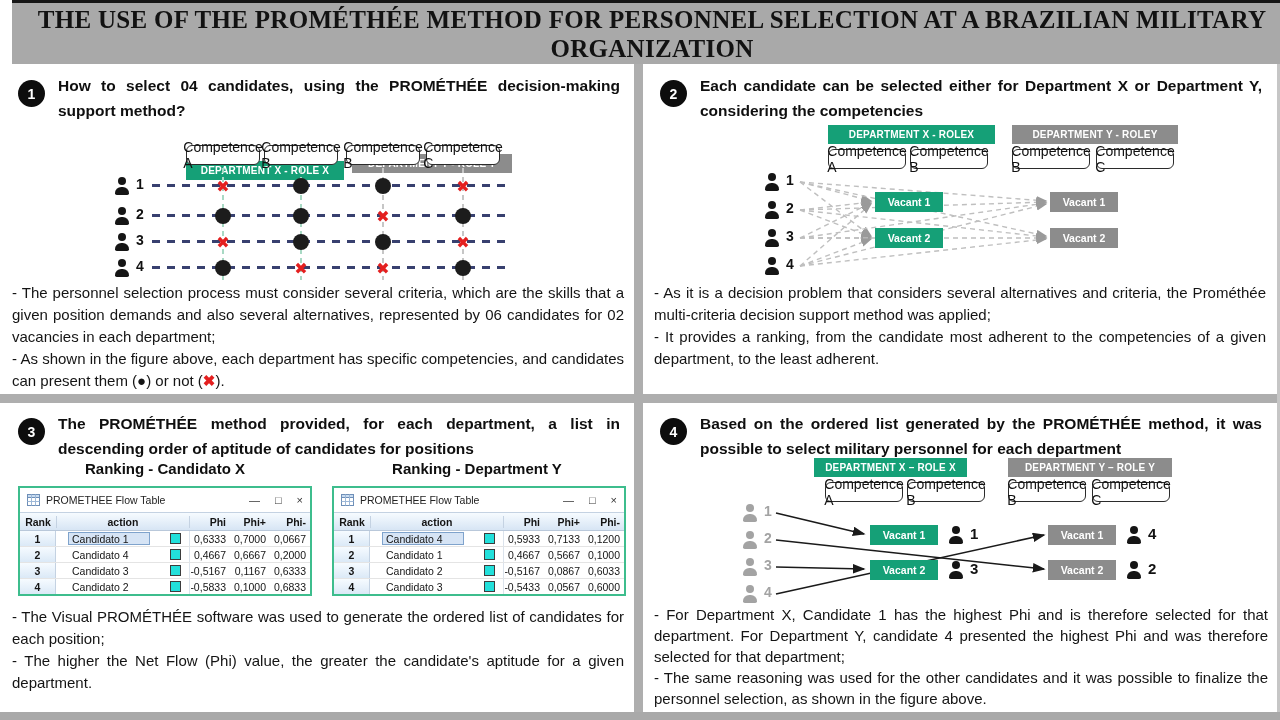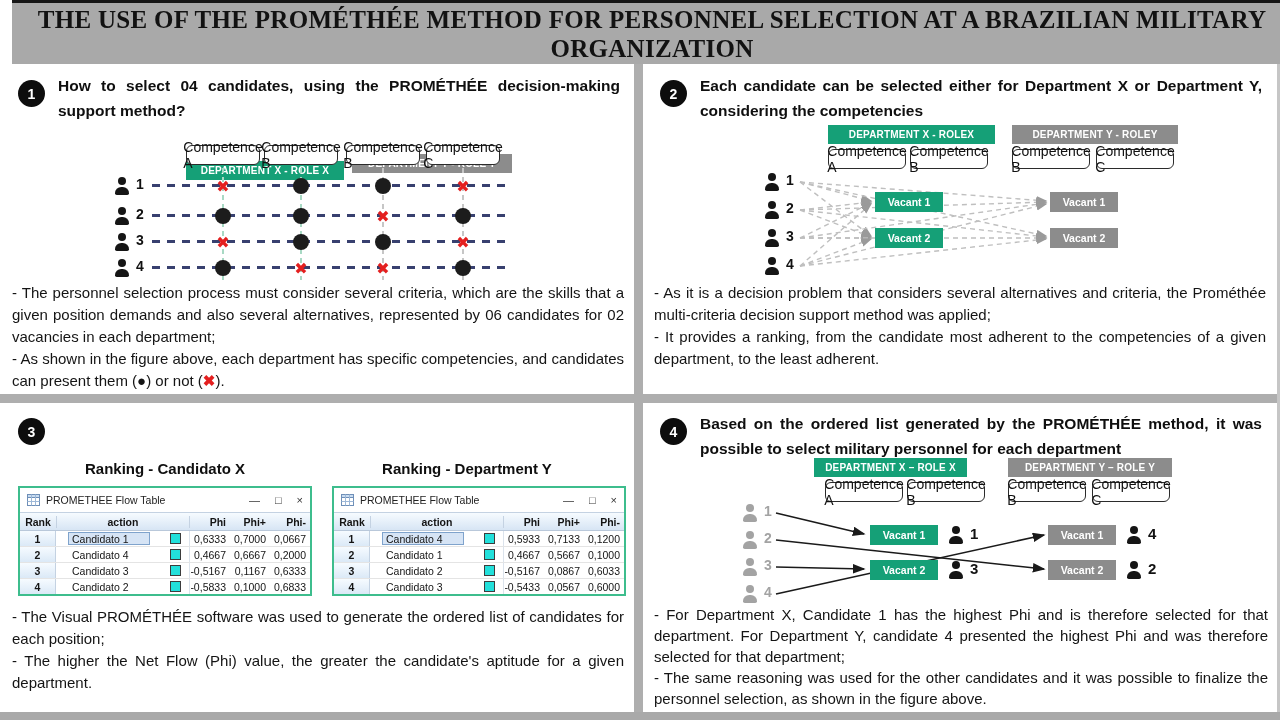--- a/index.html
+++ b/index.html
@@ -196,23 +196,24 @@
     <div class="vac y" style="left:398px;top:160px;">Vacant 2</div>
 
     <div class="bullets" style="top:214px;">
       <div>- As it is a decision problem that considers several alternatives and criteria, the Prométhée multi-criteria decision support method was applied;</div>
       <div>- It provides a ranking, from the candidate most adherent to the competencies of a given department, to the least adherent.</div>
     </div>
   </div>
 
   <div class="panel" id="p3">
     <div class="badge">3</div>
+    <div class="ph">The PROMÉTHÉE method provided, for each department, a list in descending order of aptitude of candidates for positions</div>
 
     <div class="subt" style="left:8px;width:294px;">Ranking - Candidato X</div>
-    <div class="subt" style="left:310px;width:294px;">Ranking - Department Y</div>
+    <div class="subt" style="left:320px;width:294px;">Ranking - Department Y</div>
 
     <div class="fw" style="left:8px;">
       <div class="fw-tb">
         <svg width="13" height="12" viewBox="0 0 13 12">
             <rect x="0.5" y="0.5" width="12" height="11" fill="#fff" stroke="#6e8fb8"></rect>
             <rect x="0.5" y="0.5" width="12" height="3" fill="#c9dcf0" stroke="#6e8fb8"></rect>
             <line x1="4.5" y1="0.5" x2="4.5" y2="11.5" stroke="#9db8d8"></line>
             <line x1="8.5" y1="0.5" x2="8.5" y2="11.5" stroke="#9db8d8"></line>
             <line x1="0.5" y1="7.5" x2="12.5" y2="7.5" stroke="#9db8d8"></line>
           </svg>

